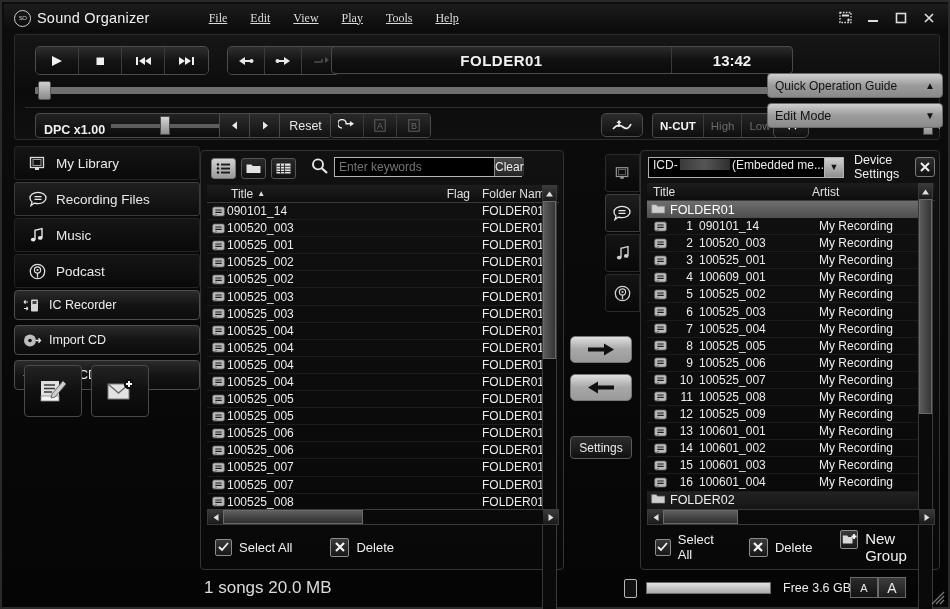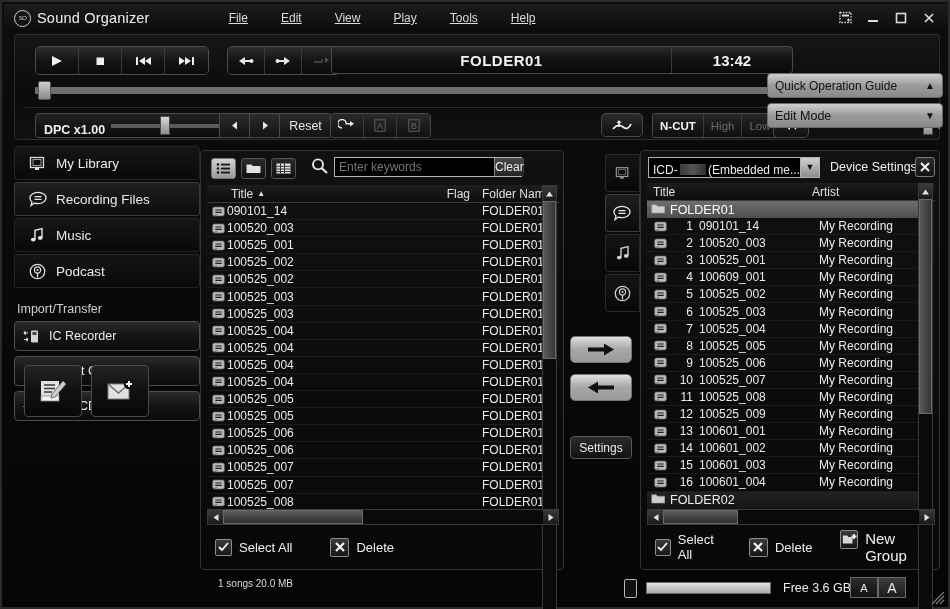--- a/index.html
+++ b/index.html
@@ -24,21 +24,21 @@
     display:flex; align-items:center;
   }
   .app-logo {
     width:17px;height:17px;border:1.5px solid #cfcfcf;border-radius:50%;
     margin-left:10px; display:flex;align-items:center;justify-content:center;
     font-size:6px; color:#cfcfcf; letter-spacing:-0.5px;
   }
   .app-title {
     margin-left:6px; font-size:14.5px; color:#f0f0f0; letter-spacing:0.2px;
   }
-  .menubar { display:flex; margin-left:72px; gap:19px; }
+  .menubar { display:flex; margin-left:52px; gap:9px;font-family:Liberation Serif, serif; }
   .menu-item {
     font-size:12px; color:#dcdcdc; padding:3px 7px; cursor:default;
   }
   .menu-item u { text-decoration:underline; }
   .win-btns { position:absolute; right:6px; top:3px; display:flex; align-items:center; gap:2px;}
   .win-btn {
     width:26px;height:22px;display:flex;align-items:center;justify-content:center;
     color:#dcdcdc;
   }
   .win-btn svg{display:block;}
@@ -277,21 +277,21 @@
   }
   .del-btn{display:flex;align-items:center;margin-left:38px;font-size:13px;color:#f0f0f0;}
   .xbox{
     width:19px;height:19px;border:1px solid #8c8c8c;border-radius:2px;
     background:linear-gradient(180deg,#3a3a3a,#171717);
     display:flex;align-items:center;justify-content:center;margin-right:7px;
   }
   .ng-btn{display:flex;margin-left:28px;font-size:15px;color:#f0f0f0;}
 
   .songinfo{
-    position:absolute;left:216px;top:576px;font-size:10px;color:#dcdcdc;
+    position:absolute;left:202px;top:576px;font-size:17px;color:#dcdcdc;
   }
 
   
   .vtabs{position:absolute;left:603px;top:152px;width:35px;}
   .vtab{
     width:35px;height:38px;margin-bottom:2px;
     border:1px solid #2a2a2a;border-radius:3px 0 0 3px;
     display:flex;align-items:center;justify-content:center;
     background:linear-gradient(180deg,#141414,#080808);
   }
@@ -313,23 +313,23 @@
   }
 
   
   .devpanel{
     position:absolute;left:638px;top:148px;width:300px;height:420px;
     border:1px solid #333;border-radius:4px;
     background:linear-gradient(180deg,#111 0%,#080808 100%);
   }
   .dev-toolbar{position:absolute;left:0;top:0;width:300px;height:32px;display:flex;align-items:center;}
   .dev-select{
-    margin-left:7px;width:172px;height:21px;
+    margin-left:7px;width:196px;height:21px;
     background:#000;border:1px solid #b2b2b2;
-    display:flex;align-items:flex-end;font-size:12px;color:#ebebeb;
+    display:flex;align-items:flex-start;font-size:12px;color:#ebebeb;
   }
   .dev-name{flex:1;padding-left:4px;display:flex;align-items:center;gap:0px;overflow:hidden;white-space:nowrap;}
   .redact{display:inline-block;width:52px;height:11px;background:linear-gradient(90deg,#3a3a3a,#555,#2f2f2f);margin:0 2px;vertical-align:-1px;}
   .dev-arrow{
     width:19px;height:19px;display:flex;align-items:center;justify-content:center;
     background:linear-gradient(180deg,#d0d0d0,#8e8e8e);border-left:1px solid #b2b2b2;color:#111;font-size:9px;
   }
   .dev-settings{
     margin-left:7px;font-size:12.5px;color:#f0f0f0;padding:2px 3px;
   }
@@ -619,21 +619,20 @@
         <svg width="17" height="17" viewBox="0 0 17 17">
             <circle cx="8.5" cy="8.5" r="7.2" fill="none" stroke="#e0e0e0" stroke-width="1.3"></circle>
             <circle cx="8.5" cy="7" r="3.1" fill="none" stroke="#e0e0e0" stroke-width="1.2"></circle>
             <circle cx="8.5" cy="7" r="1.1" fill="#e0e0e0"></circle>
             <path d="M8.5 10 v4.5" stroke="#e0e0e0" stroke-width="1.3"></path>
           </svg>
       </span>
       <span class="tx">Podcast</span>
     </div>
 
-    <div class="sec-label">Import/Transfer</div>
 
     <div class="imp-btn">
       <span class="ic">
         <svg width="19" height="15" viewBox="0 0 19 15">
             <path d="M1 4 h4 M1 4 l1.6 -1.6 M1 4 l1.6 1.6" stroke="#e0e0e0" stroke-width="1.2" fill="none"></path>
             <path d="M5 10.5 h-4 M5 10.5 l-1.6 -1.6 M5 10.5 l-1.6 1.6" stroke="#e0e0e0" stroke-width="1.2" fill="none"></path>
             <rect x="8" y="1.5" width="7" height="12" rx="1" fill="#d5d5d5"></rect>
             <rect x="9.5" y="3" width="4" height="3" fill="#444"></rect>
           </svg>
       </span>

